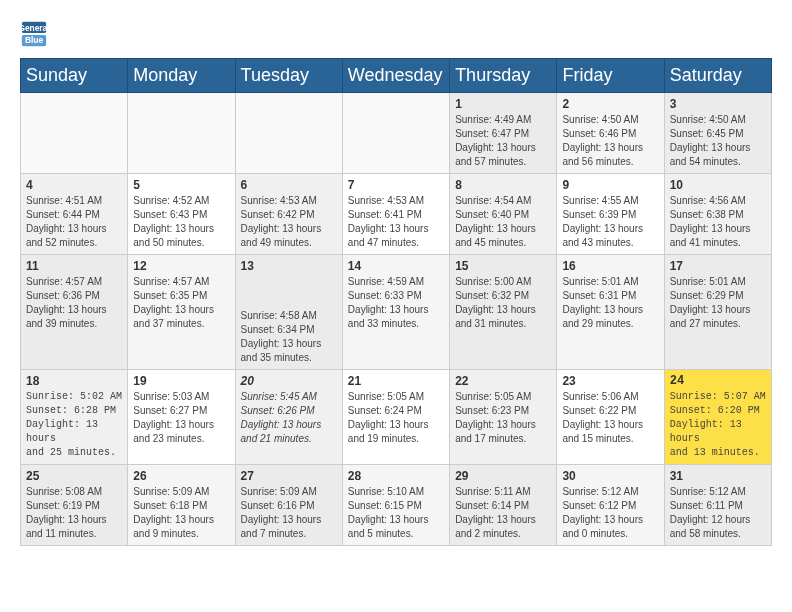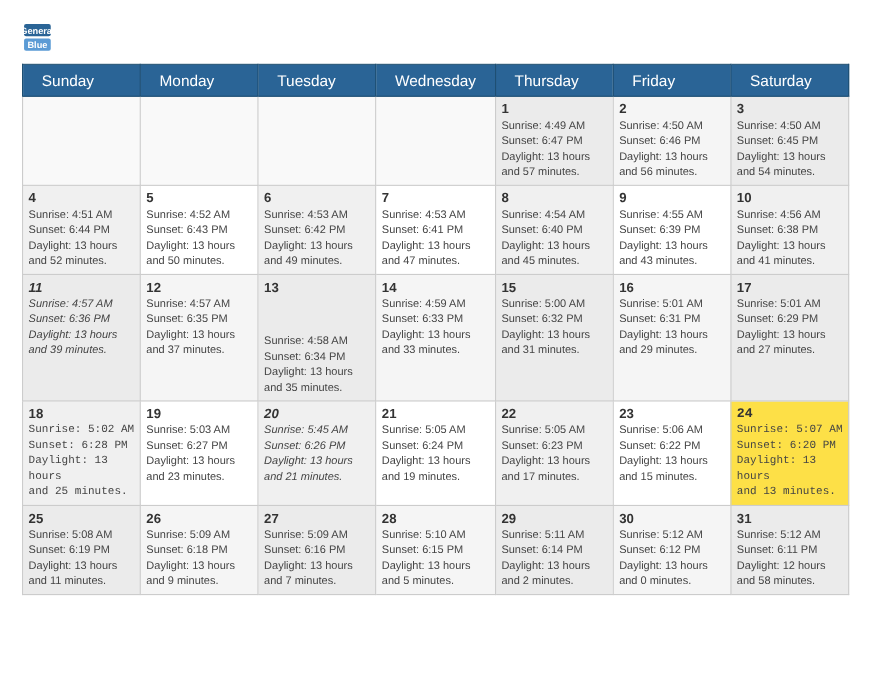--- a/index.html
+++ b/index.html
@@ -42,22 +42,22 @@
     }
     table {
       width: 100%;
       border-collapse: collapse;
       font-size: 11px;
     }
     thead tr th {
       background-color: #2a6496;
       color: #fff;
       text-align: left;
-      padding: 6px 17px;
-      font-size: 14px;
+      padding: 6px 5px;
+      font-size: 18px;
       font-weight: normal;
       border: 1px solid #1e4f73;
     }
     tbody tr td {
       border: 1px solid #ccc;
       vertical-align: top;
       padding: 4px 5px;
       width: 107px;
       min-height: 80px;
       background: #fff;
@@ -191,21 +191,21 @@
         </td>
         <td style="background-color: rgb(240, 240, 240);">
           <span class="day-number">10</span>
           <div class="day-info" style="white-space: pre-wrap;">Sunrise: 4:56 AM
 Sunset: 6:38 PM
 Daylight: 13 hours
 and 41 minutes.</div>
         </td>
       </tr>
       <tr>
-        <td style="background-color: rgb(235, 235, 235); font-style: italic;">
+        <td style="background-color: rgb(235, 235, 235);">
           <span class="day-number">11</span>
           <div class="day-info" style="white-space: pre-wrap;">Sunrise: 4:57 AM
 Sunset: 6:36 PM
 Daylight: 13 hours
 and 39 minutes.</div>
         </td>
         <td style="background-color: rgb(245, 245, 245);">
           <span class="day-number">12</span>
           <div class="day-info" style="white-space: pre-wrap;">Sunrise: 4:57 AM
 Sunset: 6:35 PM

